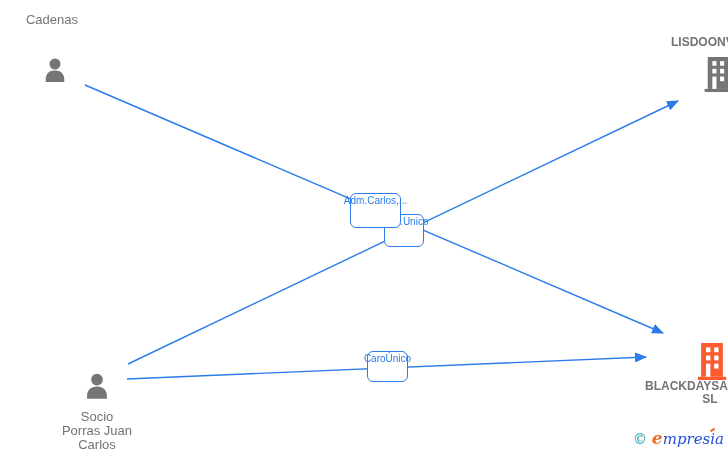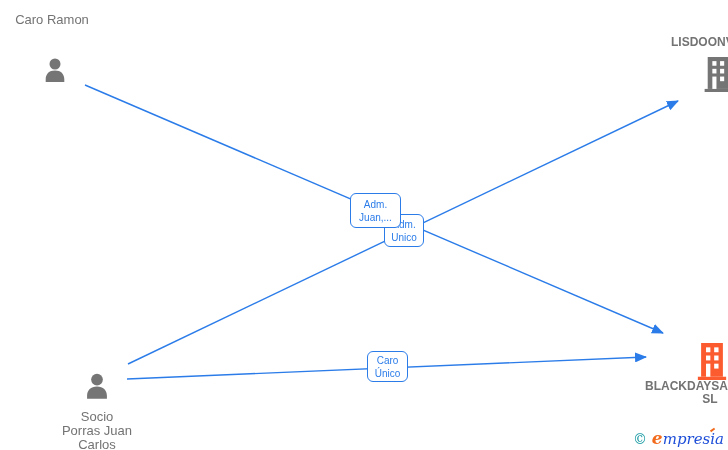--- a/index.html
+++ b/index.html
@@ -44,21 +44,20 @@
   .edge-box {
     position: absolute;
     background: #ffffff;
     border: 1.4px solid #2B7CE9;
     border-radius: 6px;
     color: #2B7CE9;
     font-size: 10px;
     line-height: 13px;
     text-align: center;
     display: flex;
-    flex-direction: column;
     justify-content: center;
     box-sizing: border-box;
   }
   #edge-box-1 { left: 350px; top: 193px; width: 51px; height: 35px; z-index: 4; }
   #edge-box-2 { left: 384px; top: 214px; width: 40px; height: 33px; z-index: 3; }
   #edge-box-3 { left: 367px; top: 351px; width: 41px; height: 31px; z-index: 3; }
   
   #logo {
     position: absolute;
     right: 4px;
@@ -94,33 +93,33 @@
         <path d="M0,0 L12,5 L0,10 z" fill="#2B7CE9"></path>
       </marker>
     </defs>
     <line x1="85" y1="85" x2="663" y2="333" stroke="#2B7CE9" stroke-width="1.4" marker-end="url(#arrow)"></line>
     <line x1="128" y1="364" x2="678" y2="101" stroke="#2B7CE9" stroke-width="1.4" marker-end="url(#arrow)"></line>
     <line x1="127" y1="379" x2="646" y2="357" stroke="#2B7CE9" stroke-width="1.4" marker-end="url(#arrow)"></line>
   </svg>
 
   <div id="edge-box-1" class="edge-box">
     <div>Adm.</div>
-    <div>Juan,...</div>
+    <div>Carlos,...</div>
   </div>
   <div id="edge-box-2" class="edge-box">
     <div>Adm.</div>
     <div>Unico</div>
   </div>
   <div id="edge-box-3" class="edge-box">
     <div>Caro</div>
     <div>Único</div>
   </div>
 
   <div class="node-label" style="left:0px; top:13px; width:104px;">
-    <div>Caro Ramon</div>
+    <div>Cadenas</div>
   </div>
   <div class="node-icon" style="left:40px; top:56px;">
     <svg width="30" height="30" viewBox="0 0 30 30">
       <circle cx="15" cy="8" r="5.5" fill="#757575"></circle>
       <path d="M15 14.5 c-5.8 0 -9.3 3.4 -9.3 8.8 L5.7 26 l18.6 0 l0 -2.7 c0 -5.4 -3.5 -8.8 -9.3 -8.8 z" fill="#757575"></path>
     </svg>
   </div>
 
   <div class="node-label company-label" style="left:671px; top:36px; text-align:left;">
     <div>LISDOONVA</div>

